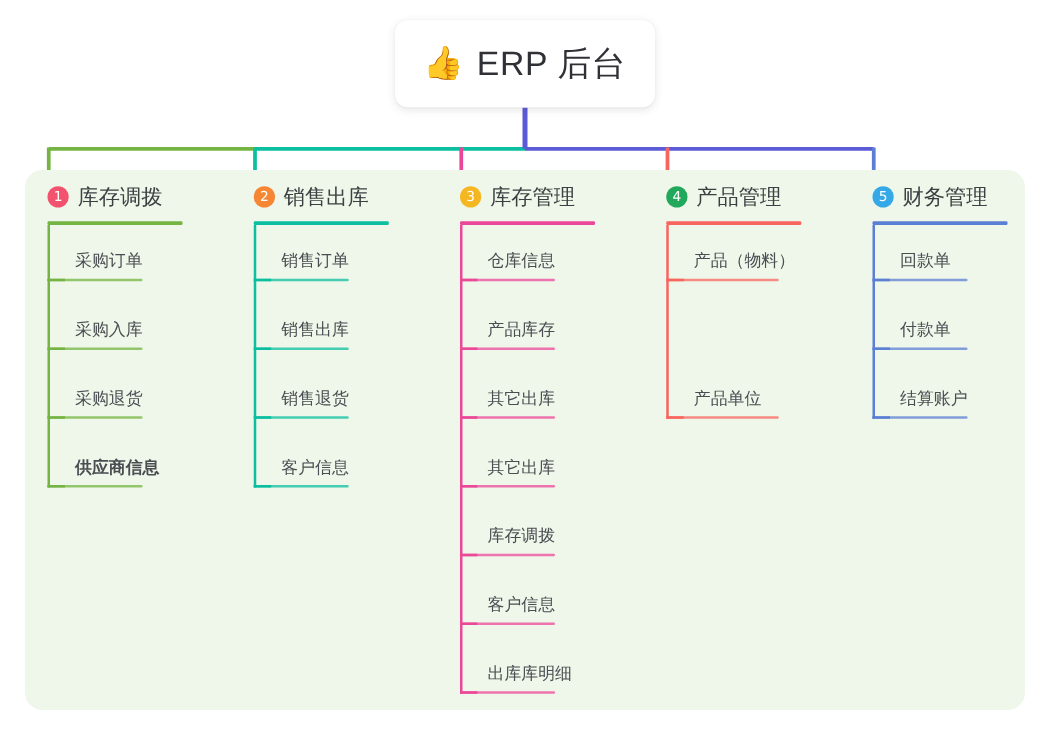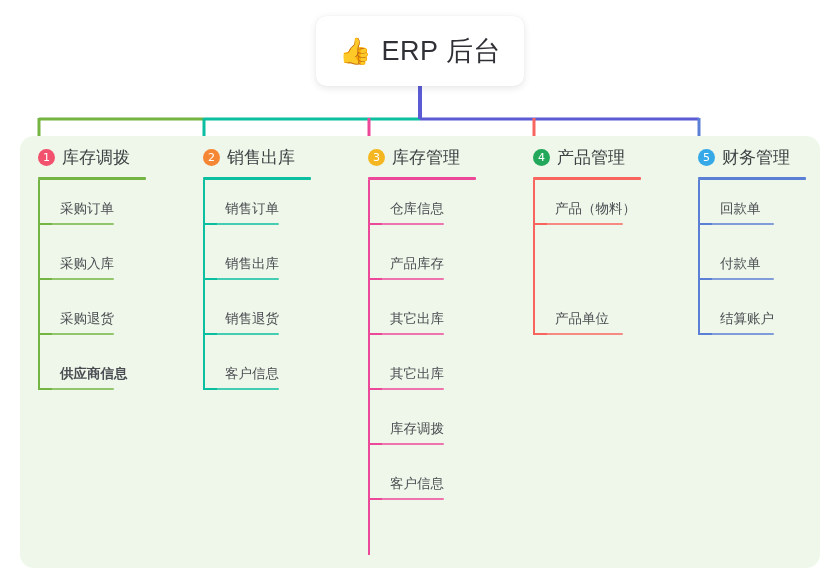--- a/index.html
+++ b/index.html
@@ -253,20 +253,25 @@
         <div class="leaf" style="top: 220px; position: absolute; left: 0px; width: 150px;">
           <div class="leaf-tick" style="background: rgb(236, 72, 153);"></div>
           <div class="leaf-label">库存调拨</div>
           <div class="leaf-rule" style="width: 76px; background: rgb(236, 72, 153); opacity: 0.75;"></div>
         </div>
         <div class="leaf" style="top: 275px; position: absolute; left: 0px; width: 150px;">
           <div class="leaf-tick" style="background: rgb(236, 72, 153);"></div>
           <div class="leaf-label">客户信息</div>
           <div class="leaf-rule" style="width: 76px; background: rgb(236, 72, 153); opacity: 0.75;"></div>
         </div>
+        <div class="leaf" style="top: 330px; position: absolute; left: 0px; width: 150px;">
+          <div class="leaf-tick" style="background: rgb(236, 72, 153);"></div>
+          <div class="leaf-label">出库库明细</div>
+          <div class="leaf-rule" style="width: 76px; background: rgb(236, 72, 153); opacity: 0.75;"></div>
+        </div>
       </div>
     </div>
     <div class="column" style="left: 533px;">
       <div class="col-header">
         <span class="badge" style="background: rgb(34, 168, 90);">4</span>
         <span class="col-title">产品管理</span>
       </div>
       <div class="col-rule" style="width: 108px; background: rgb(248, 101, 95);"></div>
       <div class="leaves" style="height: 165px;">
         <div class="spine" style="background: rgb(248, 101, 95); height: 155px;"></div>

